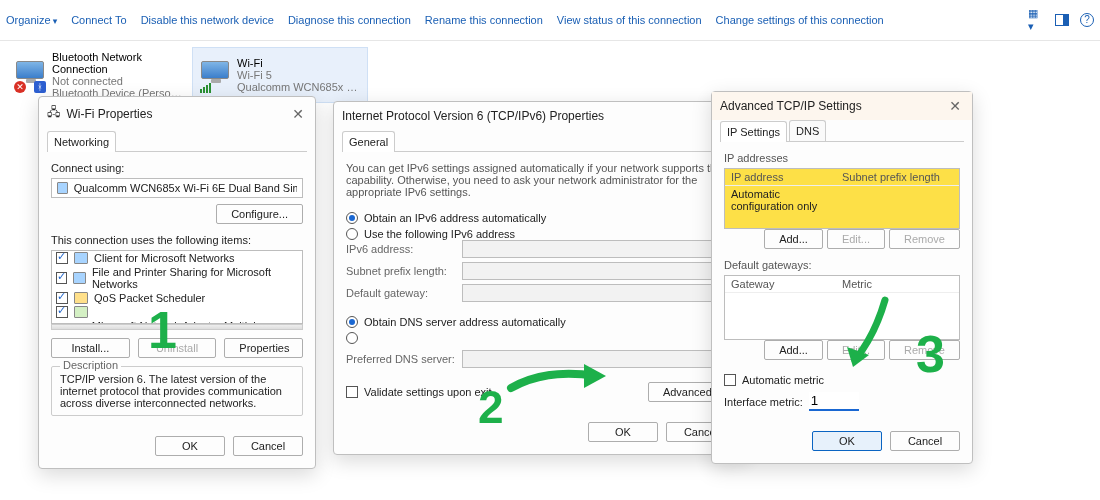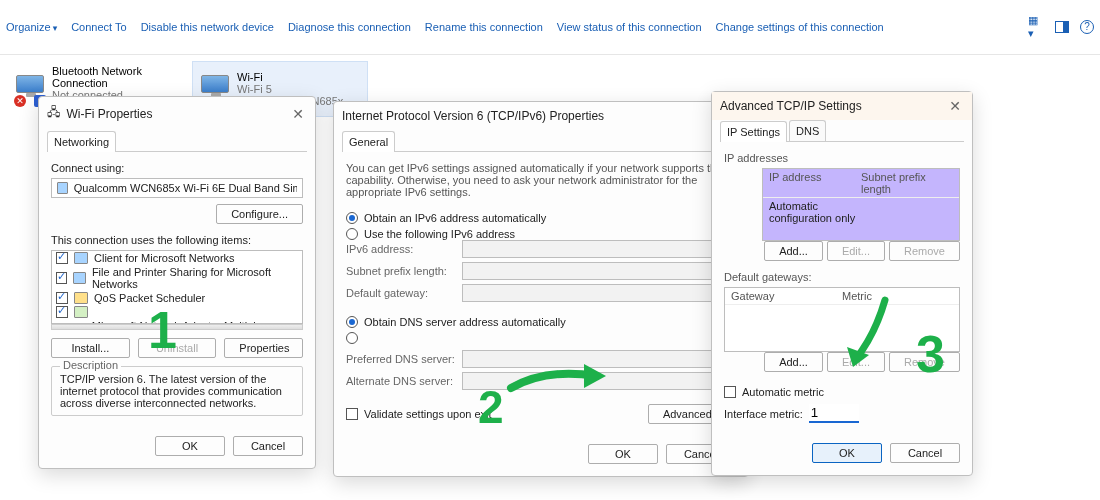--- a/index.html
+++ b/index.html
@@ -11,21 +11,21 @@
     color: #222;
     width: 1100px;
     height: 500px;
     overflow: hidden;
     position: relative;
   }
   
   .cmdbar {
     display: flex;
     align-items: center;
-    padding: 19px 6px;
+    padding: 12px 6px;
     border-bottom: 1px solid #e6e6e6;
     gap: 14px;
   }
   .cmdbar a { color: #1a5fb4; cursor: pointer; }
   .cmdbar .drop::after { content: "▾"; font-size: 9px; margin-left: 2px; color: #1a5fb4; }
   .cmdbar-right { margin-left: auto; display: flex; gap: 10px; align-items:center; }
   .cmdbar-right .glyph { width:16px; height:16px; display:flex; align-items:center; justify-content:center; color:#1a5fb4; }
   .cmdbar-right .pane { border:1px solid #1a5fb4; width:14px; height:12px; position:relative; }
   .cmdbar-right .pane::after{ content:""; position:absolute; right:0; top:0; width:5px; height:100%; background:#1a5fb4;}
   .cmdbar-right .help { border:1.5px solid #1a5fb4; border-radius:50%; width:14px; height:14px; font-size:10px; line-height:12px; text-align:center;}
@@ -256,24 +256,20 @@
           <span class="radio on"></span>
           <span>Obtain DNS server address automatically</span>
         </div>
       <div class="row" style="margin-top:4px;">
           <span class="radio"></span>
         </div>
       <div class="row" style="margin-top:6px;">
           <span class="label-col">Preferred DNS server:</span>
           <div class="input dis"></div>
         </div>
-      <div class="row" style="margin-top:4px;">
-          <span class="label-col">Alternate DNS server:</span>
-          <div class="input dis"></div>
-        </div>
     </div>
     <div class="row" style="margin-top:14px; justify-content:space-between;">
       <div class="row">
           <span class="chk"></span>
           <span>Validate settings upon exit</span>
         </div>
       <div class="btn">Advanced...</div>
     </div>
   </div>
   <div class="btn-row">
@@ -286,21 +282,21 @@
   <div class="titlebar adv-titlebar">
     <span>Advanced TCP/IP Settings</span>
     <span class="close">✕</span>
   </div>
   <div class="tabs">
     <div class="tab active">IP Settings</div>
     <div class="tab">DNS</div>
   </div>
   <div class="body">
     <div class="group-title">IP addresses</div>
-    <div style="border:1px solid #bdbdbd; background:#c4b5fd;margin-left:38px;">
+    <div style="border:1px solid #bdbdbd; background:#fde047;">
       <div class="head-row">
           <div>IP address</div>
           <div>Subnet prefix length</div>
         </div>
       <div class="cell-row">
           <div>Automatic configuration only</div>
           <div></div>
         </div>
       <div style="height:14px;"></div>
     </div>

